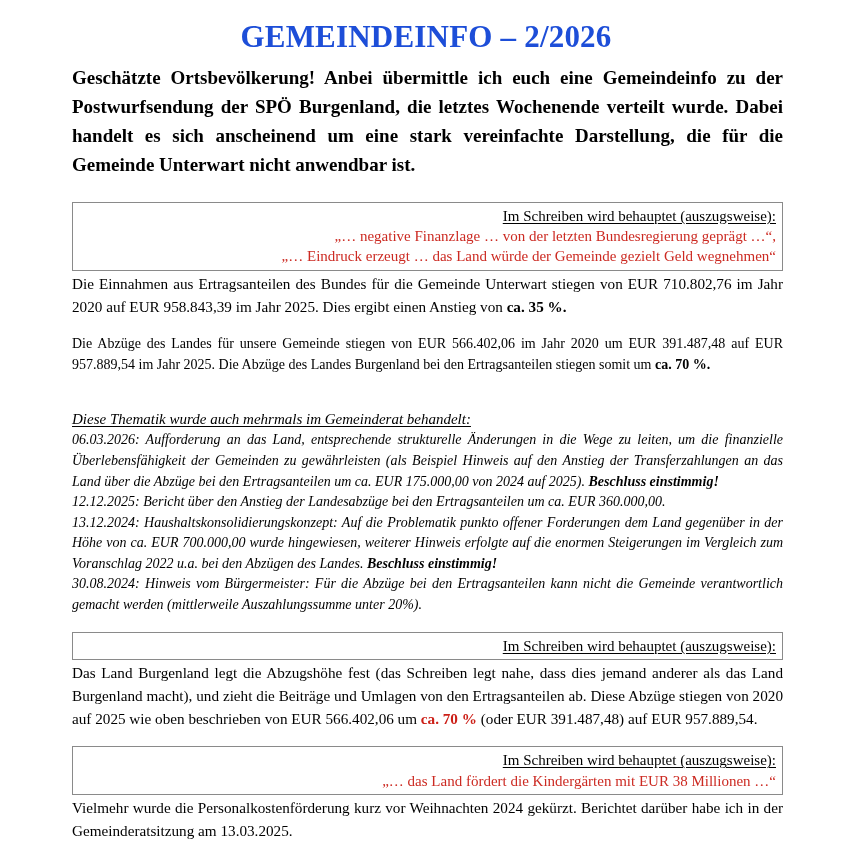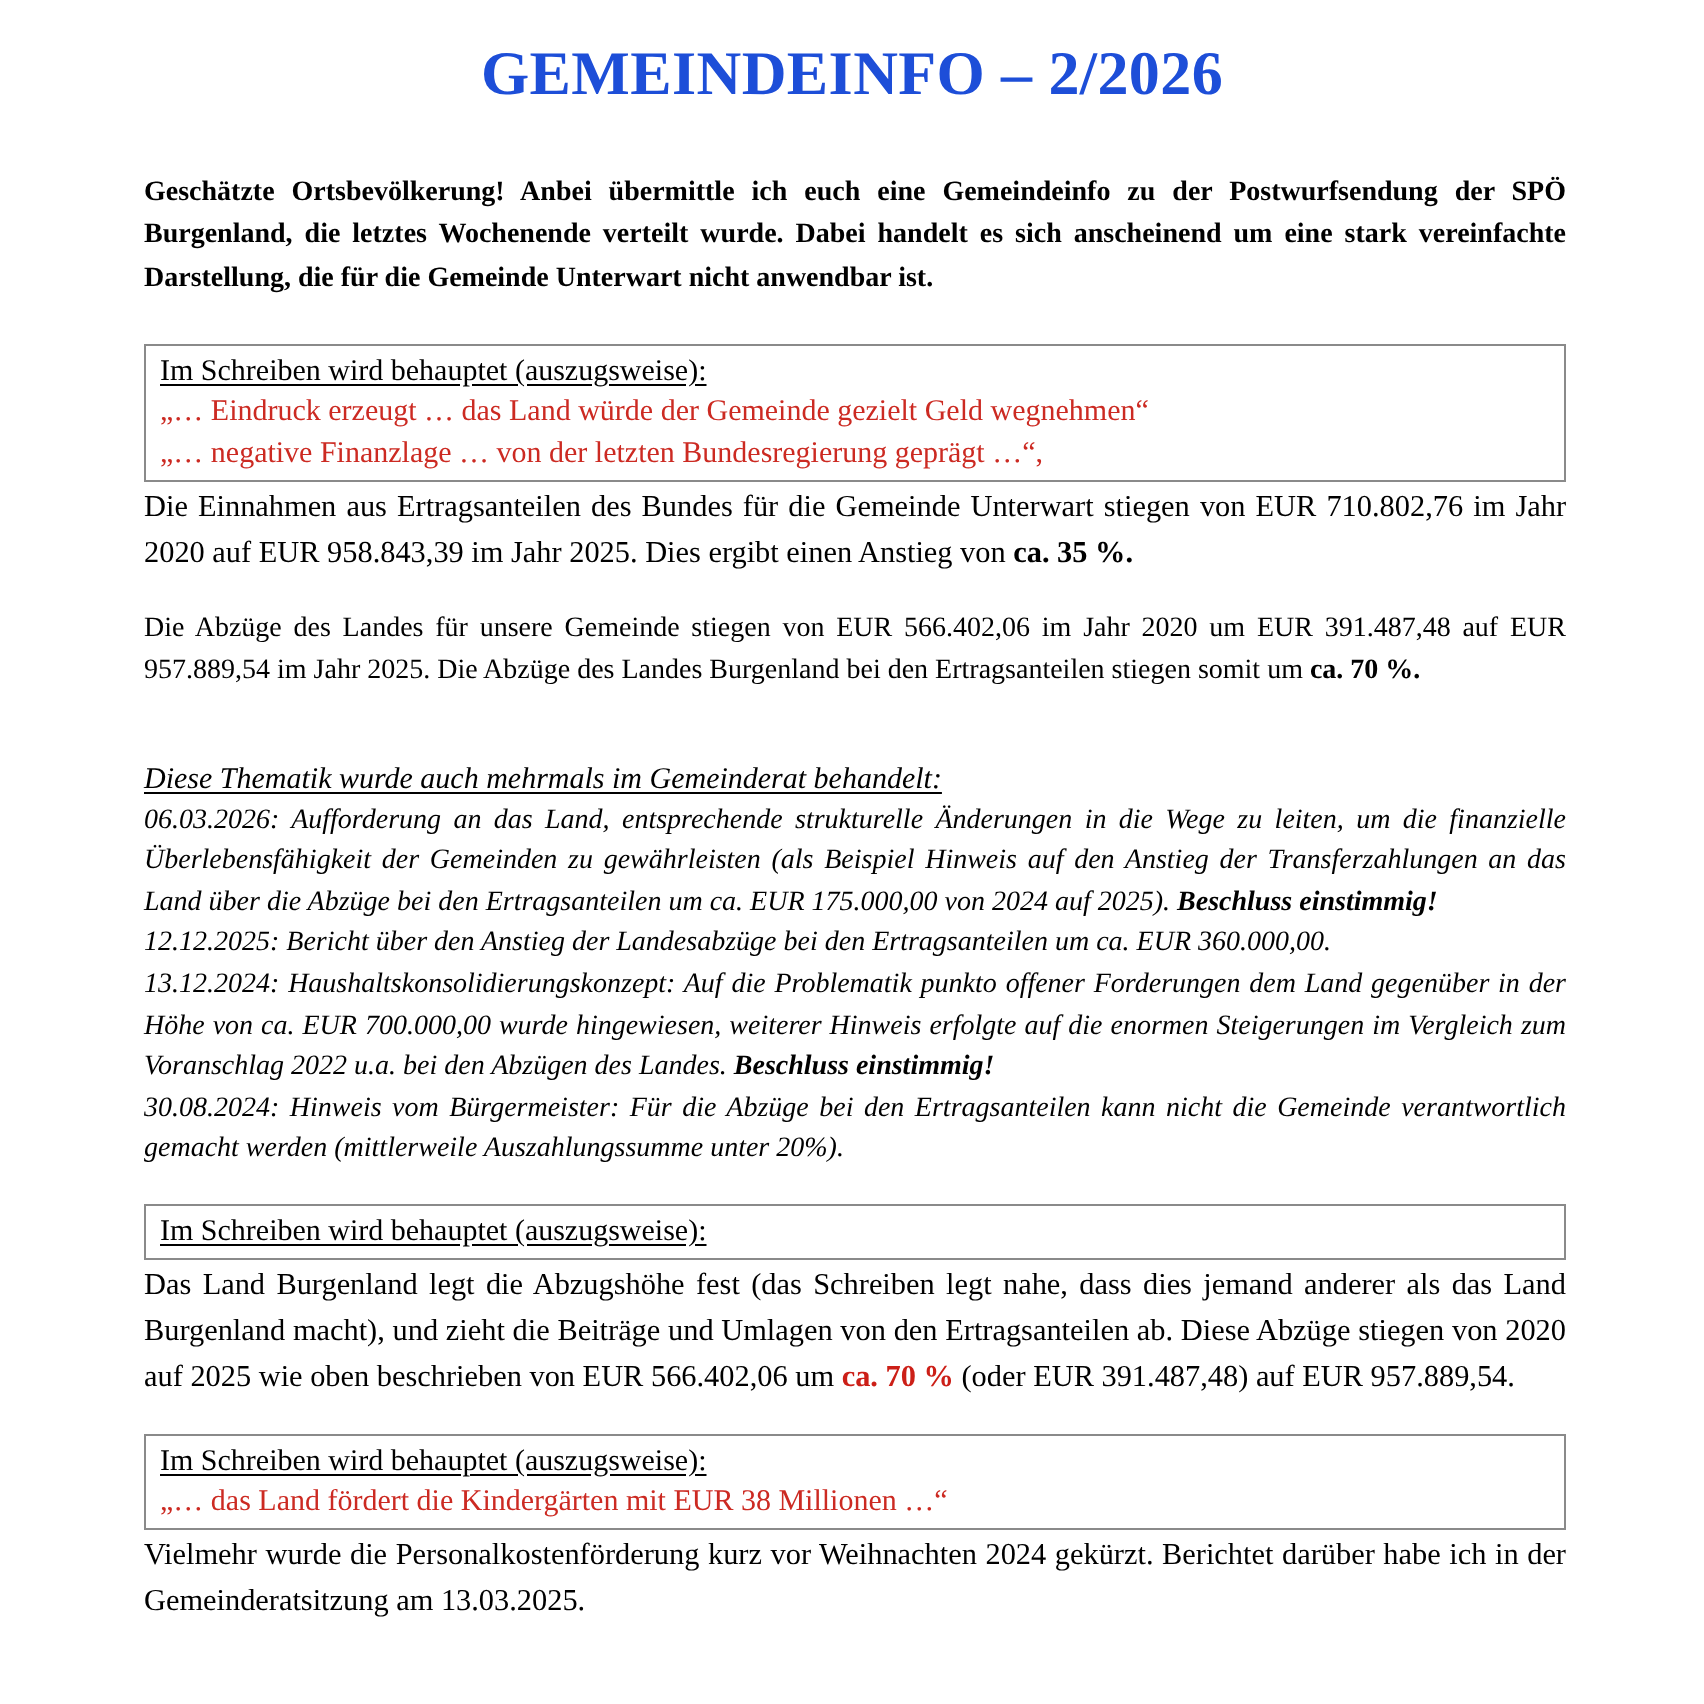--- a/index.html
+++ b/index.html
@@ -33,39 +33,40 @@
     font-family: "Liberation Serif", "DejaVu Serif", serif;
   }
   .content {
     margin: 0 69px 0 72px;
   }
   p {
     margin: 0;
   }
   .intro {
     font-weight: bold;
-    font-size: 14px;
+    font-size: 19px;
     line-height: 1.52;
     text-align: justify;
-    margin-top: 32px;
+    margin-top: 10px;
   }
   .body-par {
     font-size: 14px;
     line-height: 1.5;
     text-align: justify;
   }
   .body-par.gap {
     margin-top: 15px;
   }
   .quote-box {
     border: 1px solid #8a8a8a;
     box-sizing: border-box;
     padding: 3px 6px 3px 7px;
     margin-top: 16px;
     margin-bottom: 1px;
+    text-align: right;
   }
   .quote-box.first { margin-top: 22px; }
   .quote-head {
     font-size: 15px;
     line-height: 1.36;
     text-decoration: underline;
     text-underline-offset: 2px;
     color: #000;
   }
   .quote-line {
@@ -110,22 +111,22 @@
 <div class="page">
 
   <h1 class="title">GEMEINDEINFO – 2/2026</h1>
 
   <div class="content">
 
     <p class="intro">Geschätzte Ortsbevölkerung! Anbei übermittle ich euch eine Gemeindeinfo zu der Postwurfsendung der SPÖ Burgenland, die letztes Wochenende verteilt wurde. Dabei handelt es sich anscheinend um eine stark vereinfachte Darstellung, die für die Gemeinde Unterwart nicht anwendbar ist.</p>
 
     <div class="quote-box first">
       <div class="quote-head">Im Schreiben wird behauptet (auszugsweise):</div>
+      <div class="quote-line">„… negative Finanzlage … von der letzten Bundesregierung geprägt …“,</div>
       <div class="quote-line">„… Eindruck erzeugt … das Land würde der Gemeinde gezielt Geld wegnehmen“</div>
-      <div class="quote-line">„… negative Finanzlage … von der letzten Bundesregierung geprägt …“,</div>
     </div>
 
     <p class="after-box"><span>Die Einnahmen aus Ertragsanteilen des Bundes für die Gemeinde Unterwart stiegen von EUR 710.802,76 im Jahr 2020 auf EUR 958.843,39 im Jahr 2025. Dies ergibt einen Anstieg von </span><span class="blk-bold">ca. 35 %.</span></p>
 
     <p class="body-par gap"><span>Die Abzüge des Landes für unsere Gemeinde stiegen von EUR 566.402,06 im Jahr 2020 um EUR 391.487,48 auf EUR 957.889,54 im Jahr 2025. Die Abzüge des Landes Burgenland bei den Ertragsanteilen stiegen somit um </span><span class="blk-bold">ca. 70 %.</span></p>
 
     <div class="italic-block">
       <div class="italic-head">Diese Thematik wurde auch mehrmals im Gemeinderat behandelt:</div>
 
       <p class="entry"><span>06.03.2026: Aufforderung an das Land, entsprechende strukturelle Änderungen in die Wege zu leiten, um die finanzielle Überlebensfähigkeit der Gemeinden zu gewährleisten (als Beispiel Hinweis auf den Anstieg der Transferzahlungen an das Land über die Abzüge bei den Ertragsanteilen um ca. EUR 175.000,00 von 2024 auf 2025). </span><span class="bi">Beschluss einstimmig!</span></p>

